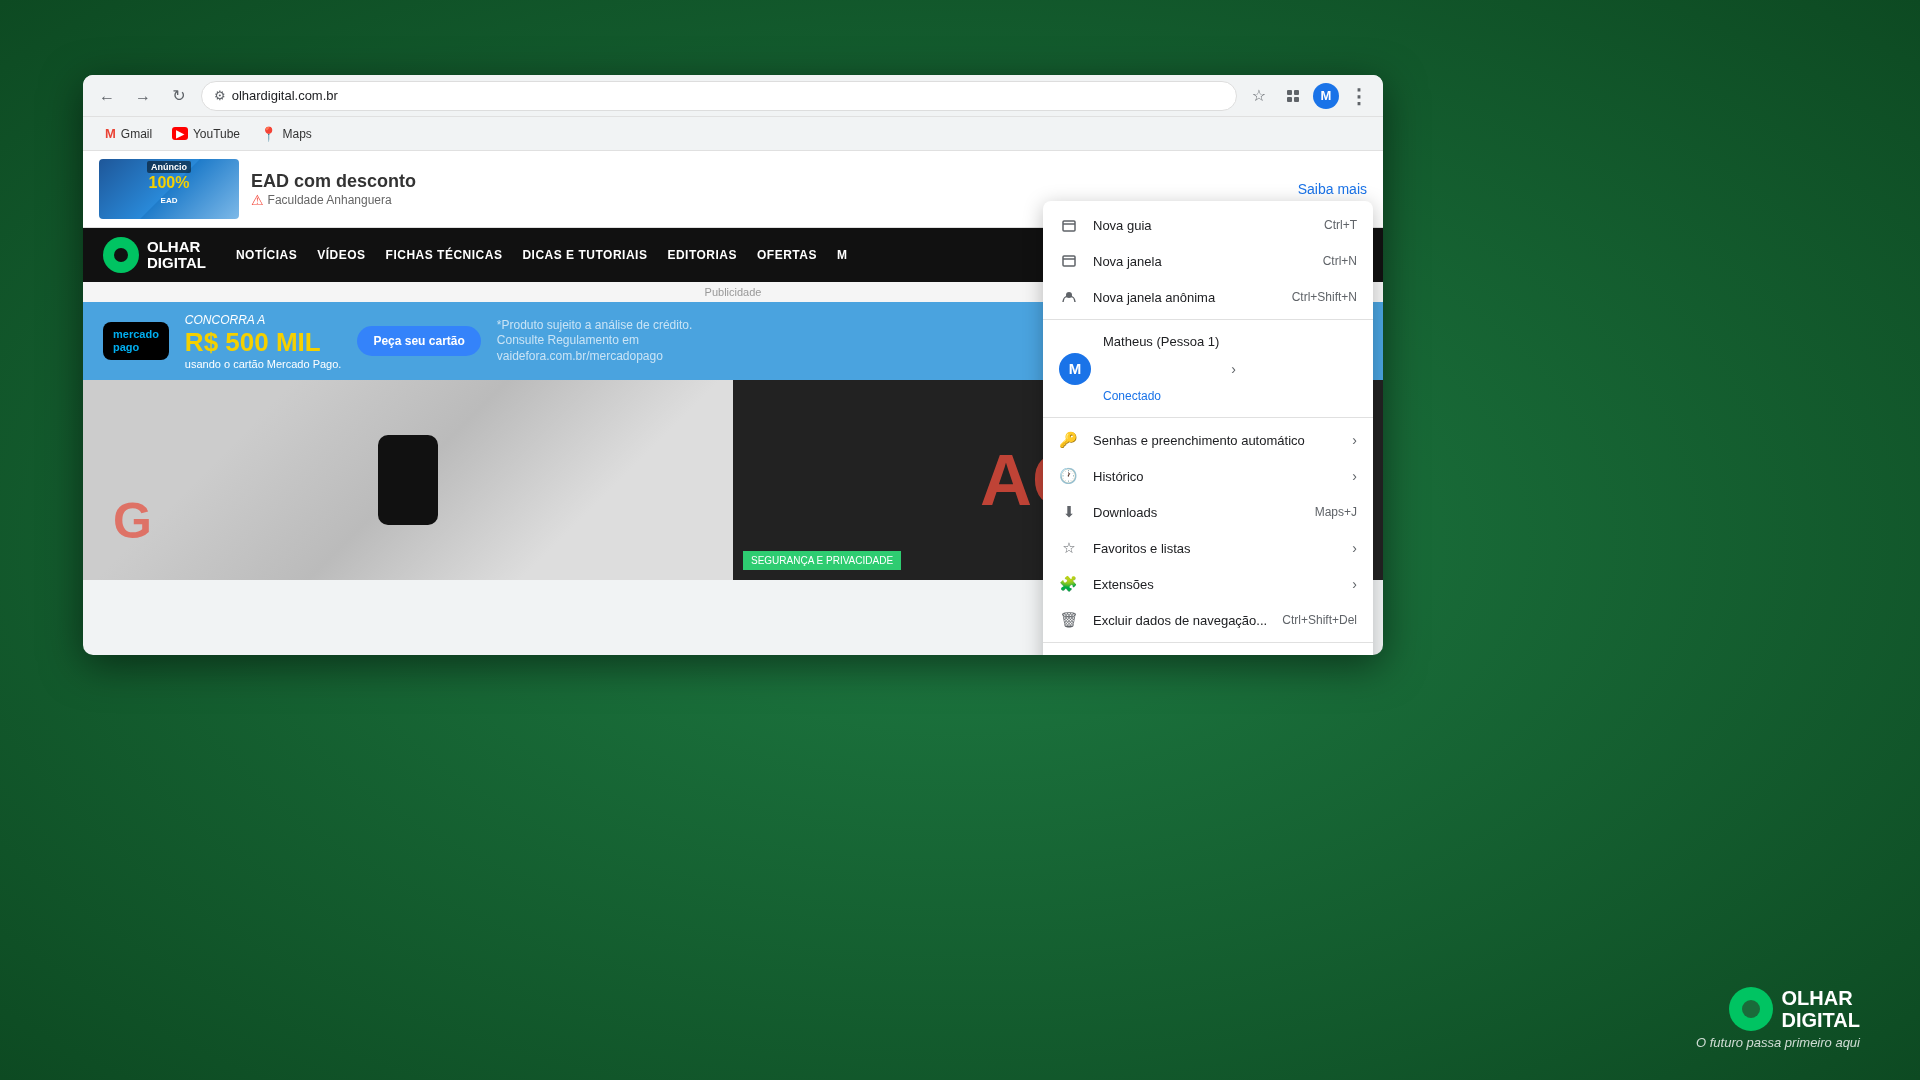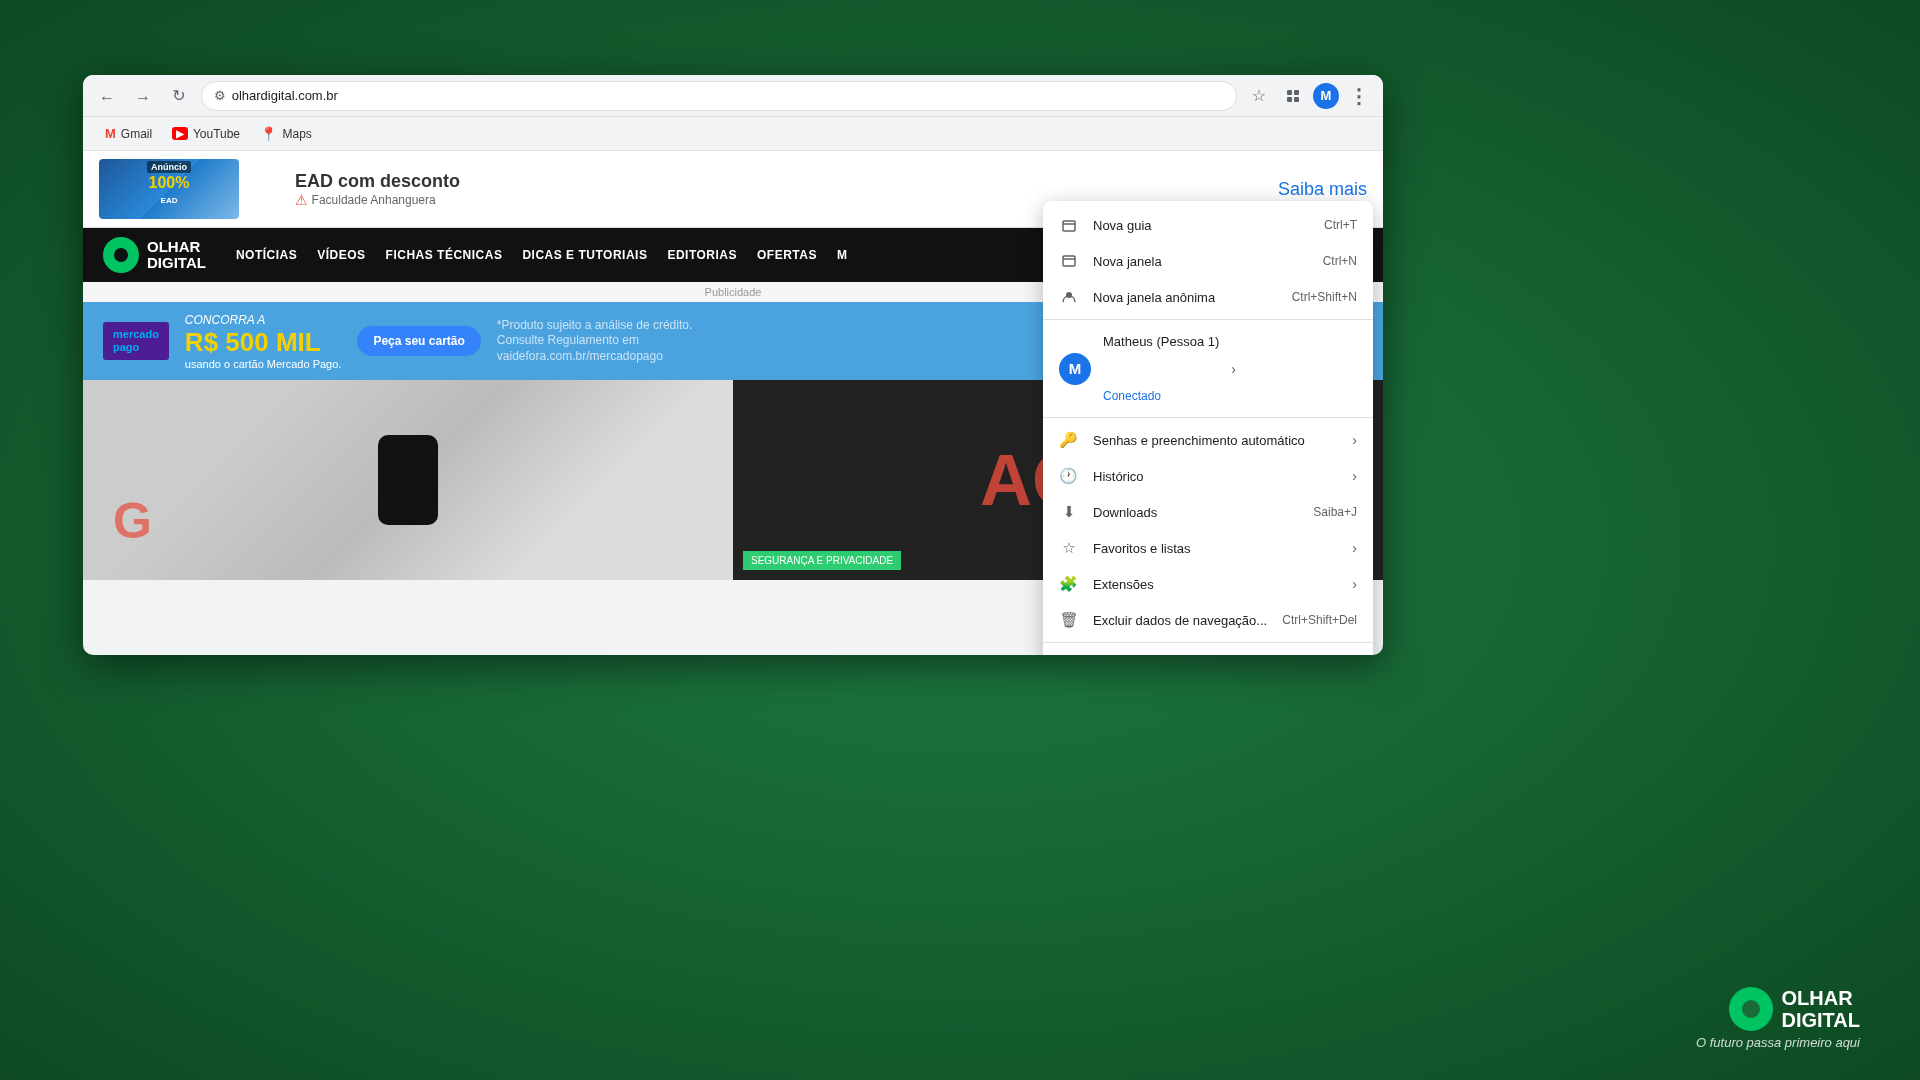--- a/index.html
+++ b/index.html
@@ -154,26 +154,26 @@
       align-items: center;
       justify-content: center;
       color: white;
       font-size: 9px;
       font-weight: bold;
       text-align: center;
       position: relative;
       overflow: hidden;
     }
 
-    .ad-text { flex: 1; margin-left: 44px; }
+    .ad-text { flex: 1; }
     .ad-text h3 { font-size: 18px; color: #333; }
     .ad-text p { font-size: 12px; color: #666; display: flex; align-items: center; gap: 4px; }
 
     .saiba-mais {
-      font-size: 18px;
+      font-size: 14px;
       color: #1a73e8;
       cursor: pointer;
     }
 
     
     .site-navbar {
       background: #111;
       display: flex;
       align-items: center;
       padding: 0 20px;
@@ -240,23 +240,23 @@
       background: #4aa3df;
       display: flex;
       align-items: center;
       height: 78px;
       padding: 0 20px;
       gap: 16px;
       position: relative;
     }
 
     .mp-logo {
-      background: #4c1d95;
+      background: #000000;
       padding: 6px 10px;
-      border-radius: 3px;
+      border-radius: 8px;
       font-size: 11px;
       font-weight: bold;
       color: #00aeef;
       line-height: 1.2;
     }
 
     .mp-text {
       color: white;
       font-size: 12px;
       font-style: italic;
@@ -688,21 +688,21 @@
         <span class="menu-arrow">›</span>
       </div>
       <div class="menu-item">
         <span class="menu-icon">🕐</span>
         <span class="menu-label">Histórico</span>
         <span class="menu-arrow">›</span>
       </div>
       <div class="menu-item">
         <span class="menu-icon">⬇</span>
         <span class="menu-label">Downloads</span>
-        <span class="menu-shortcut">Saiba+J</span>
+        <span class="menu-shortcut">Maps+J</span>
       </div>
       <div class="menu-item">
         <span class="menu-icon">☆</span>
         <span class="menu-label">Favoritos e listas</span>
         <span class="menu-arrow">›</span>
       </div>
       <div class="menu-item">
         <span class="menu-icon">🧩</span>
         <span class="menu-label">Extensões</span>
         <span class="menu-arrow">›</span>

